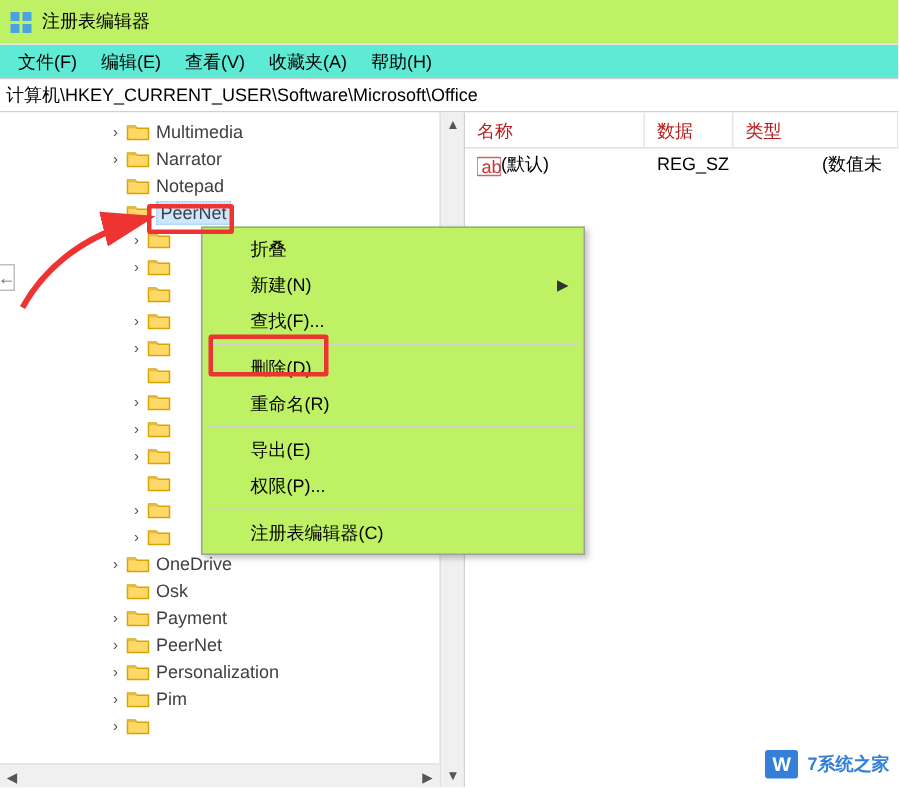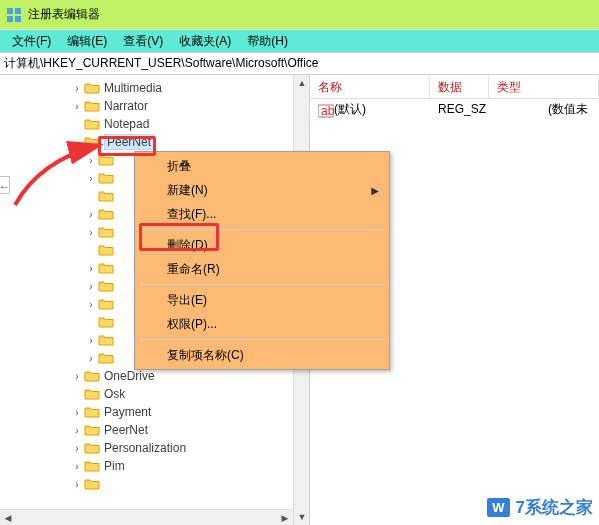--- a/index.html
+++ b/index.html
@@ -33,35 +33,35 @@
 .right-header { display: flex; height: 24px; border-bottom: 1px solid #e0e0e0; }
 .col { padding: 4px 8px; color: #b91c1c; border-right: 1px solid #e5e5e5; }
 .col-name { width: 120px; }
 .col-type { width: 110px; }
 .col-data { flex: 1; }
 .right-row { display: flex; height: 20px; align-items: center; }
 .cell { padding: 2px 8px; color: #000; white-space: nowrap; }
 .cell-name { width: 120px; display: flex; align-items: flex-end; gap: 0; }
 .ab-icon { width: 16px; height: 14px; display: inline-flex; }
 
-.context-menu { position: absolute; left: 134px; top: 151px; width: 256px; background: #fdba74; border: 1px solid #a0a0a0; box-shadow: 2px 2px 4px rgba(0,0,0,.25); padding: 2px; z-index: 50; }
+.context-menu { position: absolute; left: 134px; top: 151px; width: 256px; background: #bef264; border: 1px solid #a0a0a0; box-shadow: 2px 2px 4px rgba(0,0,0,.25); padding: 2px; z-index: 50; }
 .ctx-row { height: 24px; display: flex; align-items: center; padding: 0 24px 0 30px; color: #000; position: relative; cursor: default; }
 .ctx-row .arrow { position: absolute; right: 8px; font-size: 10px; color: #333; }
 .ctx-sep { height: 1px; background: #d0d0d0; margin: 3px 2px; }
 .highlight-box { position: absolute; border: 3px solid #e33; border-radius: 2px; pointer-events: none; z-index: 60; }
 .hl-office { left: 98px; top: 136px; width: 58px; height: 20px; }
 .hl-delete { left: 139px; top: 223px; width: 80px; height: 28px; }
 
 .red-arrow { position: absolute; left: 10px; top: 120px; z-index: 40; pointer-events: none; }
 
 .side-tab { position: absolute; left: 0; top: 176px; width: 10px; height: 18px; border: 1px solid #c0c0c0; border-left: none; background: #fff; display: flex; align-items: center; justify-content: center; color: #666; font-size: 10px; }
 
 .watermark { position: absolute; bottom: 6px; right: 6px; display: flex; align-items: center; gap: 6px; z-index: 70; opacity: .95; }
 .wm-badge { background: #2a7ad6; color: #fff; font-weight: bold; padding: 2px 5px; border-radius: 2px; font-size: 13px; }
-.wm-text { color: #2a7ad6; font-weight: bold; font-size: 17px; text-shadow: 0 0 3px #fff, 0 0 3px #fff; }
+.wm-text { color: #2a7ad6; font-weight: bold; font-size: 12px; text-shadow: 0 0 3px #fff, 0 0 3px #fff; }
 
 .scrollbar-v { position: absolute; right: 0; top: 0; bottom: 0; width: 16px; background: #f0f0f0; border-left: 1px solid #e0e0e0; }
 .scrollbar-h { position: absolute; left: 0; right: 16px; bottom: 0; height: 16px; background: #f0f0f0; border-top: 1px solid #e0e0e0; }
 .sb-btn { width: 16px; height: 16px; display: flex; align-items: center; justify-content: center; color: #555; font-size: 9px; background: #f0f0f0; }
 .sb-thumb-v { position: absolute; left: 2px; width: 12px; background: #c0c0c0; border-radius: 2px; }
 .left-inner { position: absolute; inset: 0 16px 16px 0; overflow: hidden; }
 </style>
 </head>
 <body>
 
@@ -419,20 +419,20 @@
     </div>
   <div class="ctx-sep"></div>
   <div class="ctx-row">
       <span>导出(E)</span>
     </div>
   <div class="ctx-row">
       <span>权限(P)...</span>
     </div>
   <div class="ctx-sep"></div>
   <div class="ctx-row">
-      <span>复制项名称(C)</span>
+      <span>注册表编辑器(C)</span>
     </div>
 </div>
 
 <div class="watermark">
   <span class="wm-badge">W</span>
   <span class="wm-text">7系统之家</span>
 </div>
 
 </body></html>

